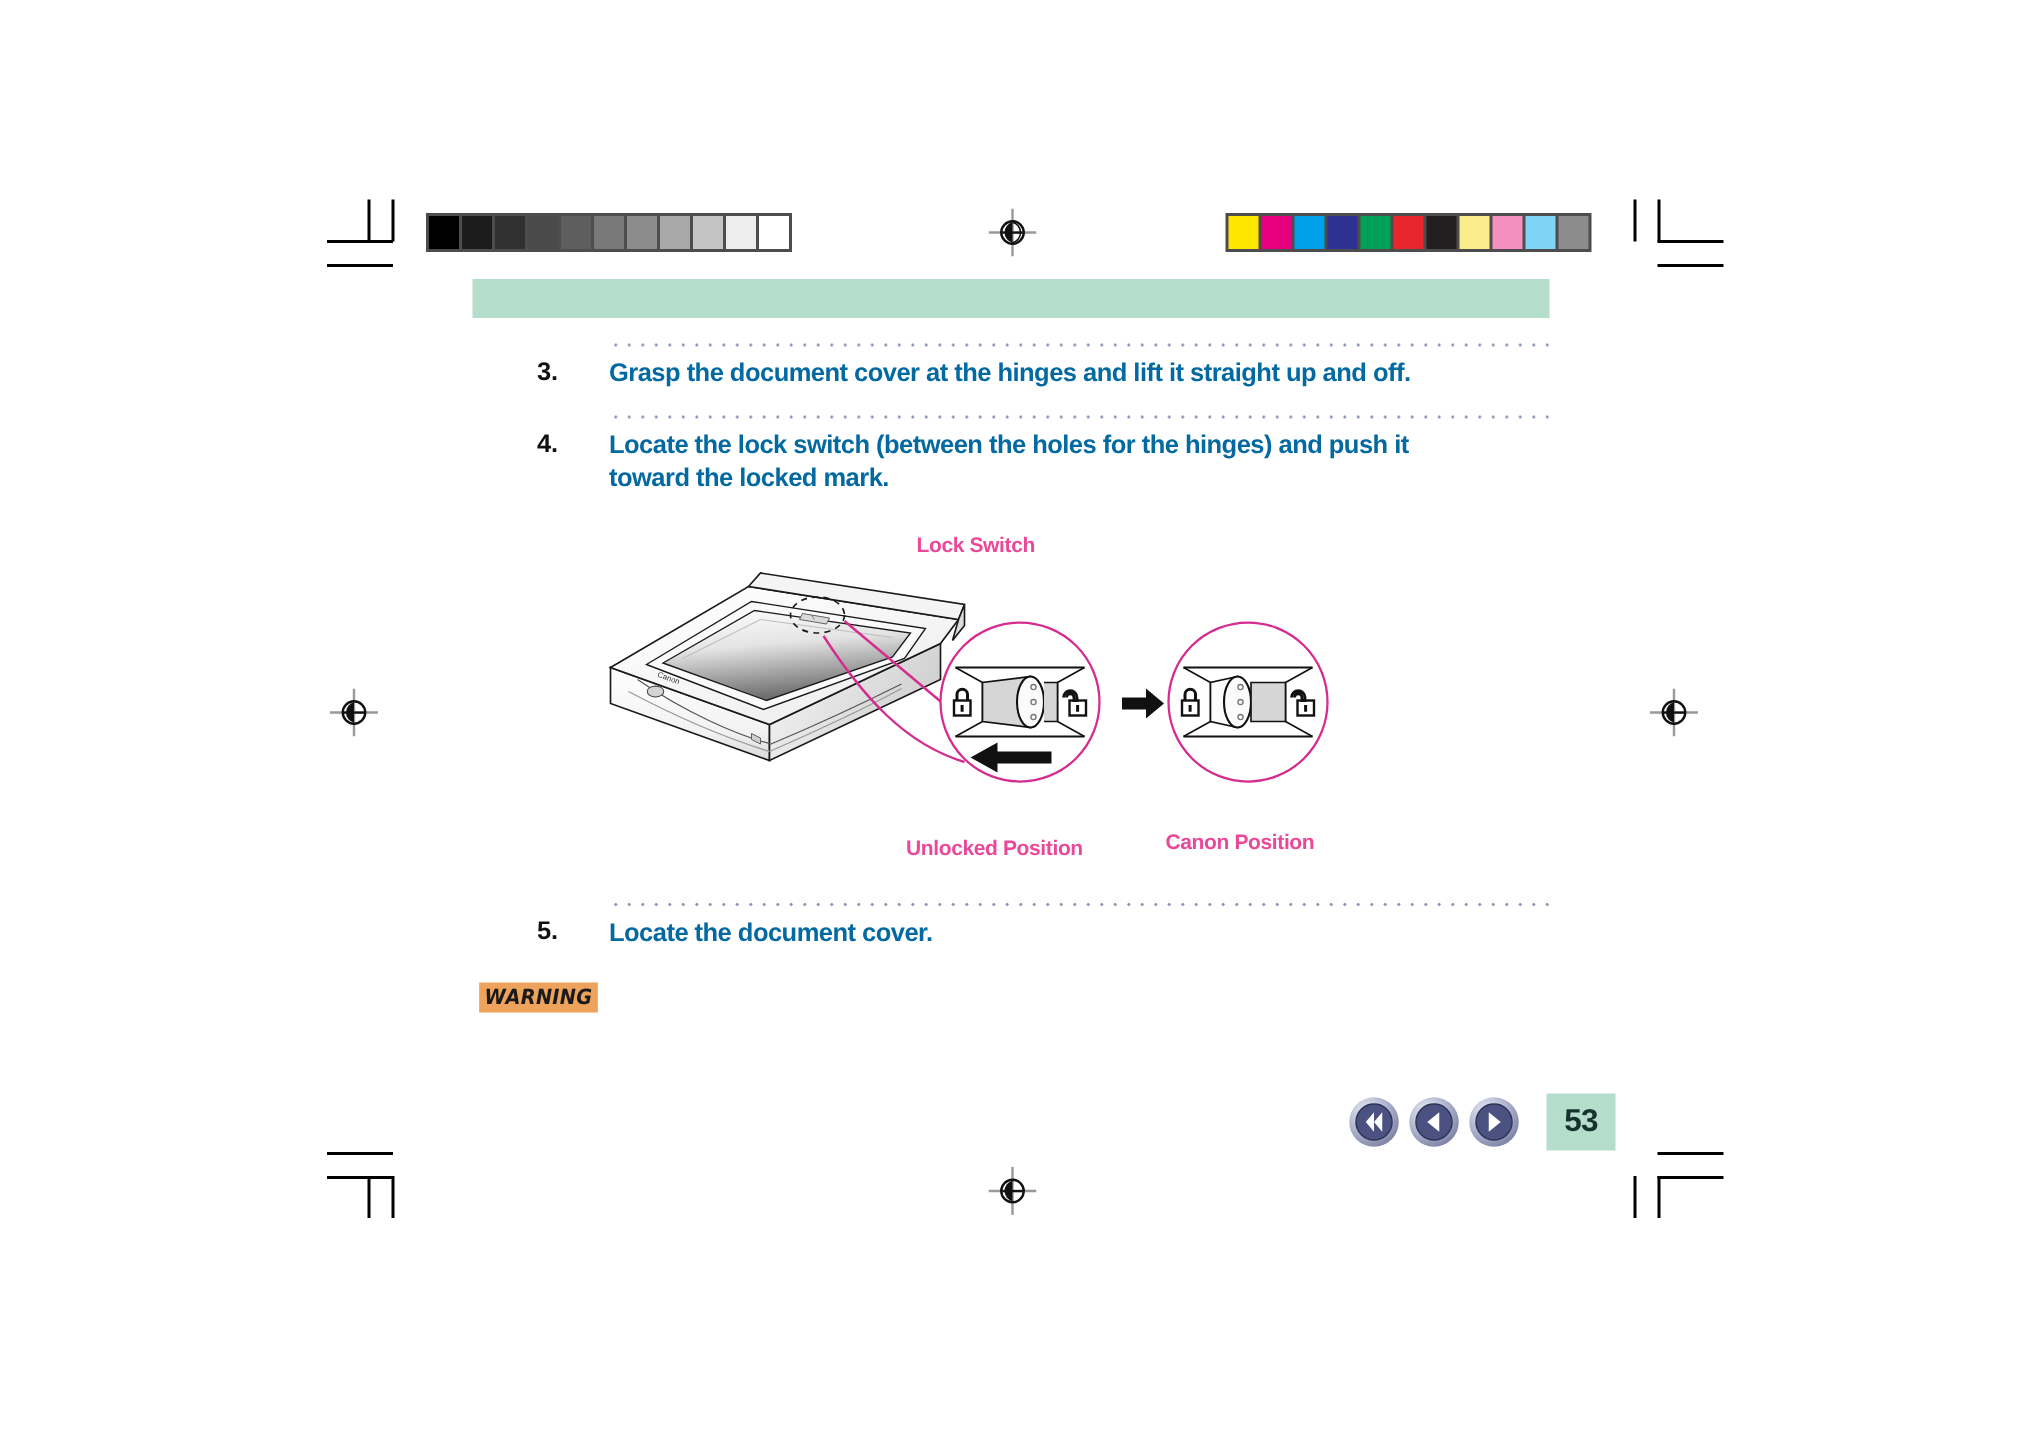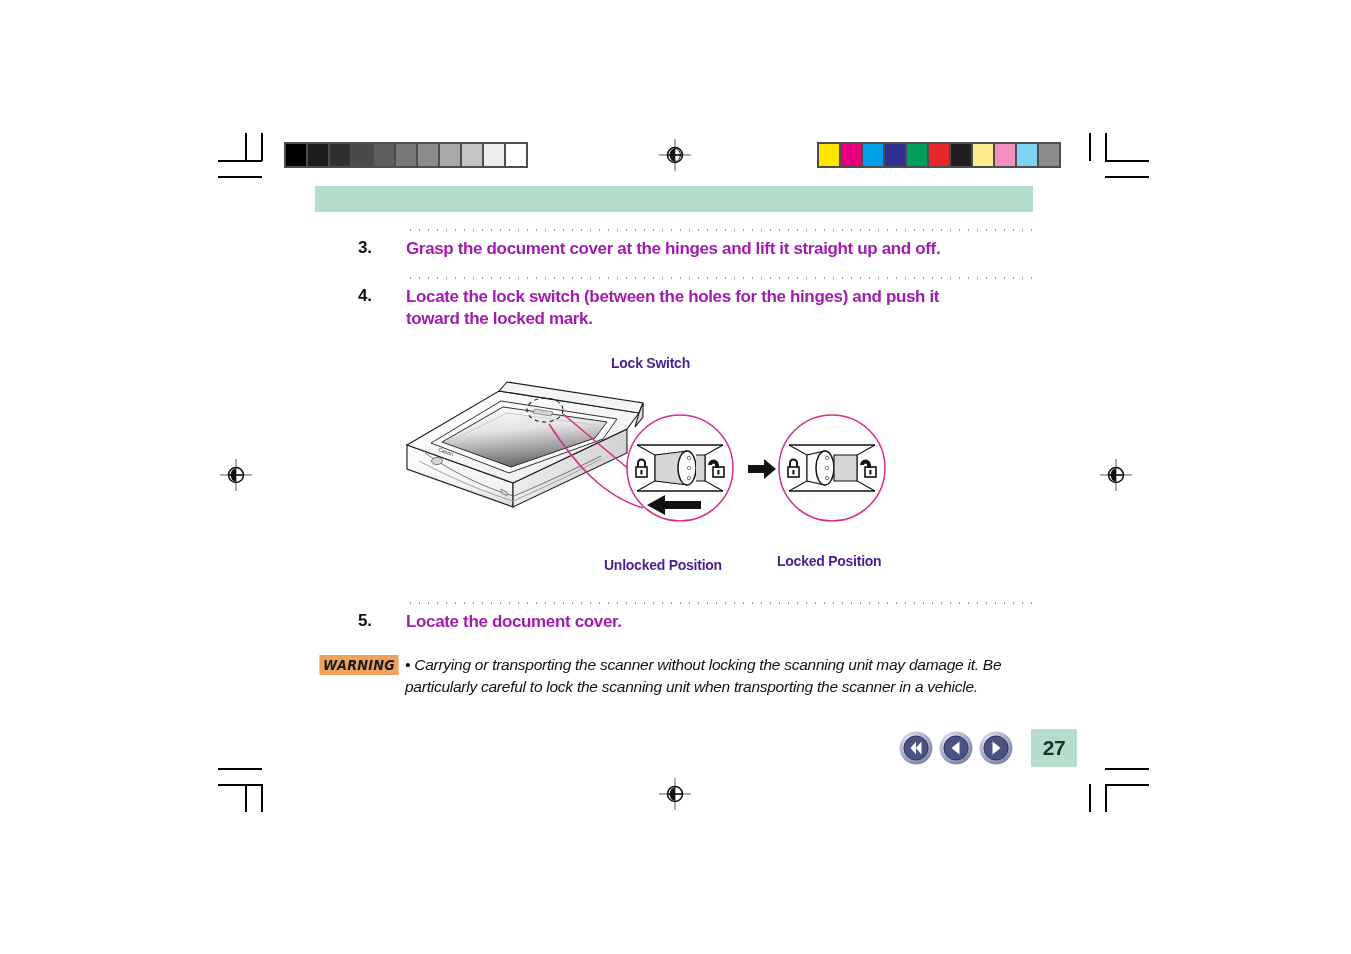--- a/index.html
+++ b/index.html
@@ -68,21 +68,21 @@
     font-size: 17px;
     font-weight: bold;
     color: #111;
     letter-spacing: -0.2px;
   }
   .step .body {
     position: absolute;
     left: 48px; top: 0;
     font-size: 17px;
     font-weight: bold;
-    color: #a21caf;
+    color: #0369a1;
     line-height: 1.32;
     letter-spacing: -0.35px;
     white-space: pre-line;
   }
 
   
   .warn-badge {
     position: absolute;
     left: 316px; top: 655px;
     width: 86px; height: 20px;
@@ -110,21 +110,21 @@
   }
   .warn-body .bullet { margin-right: 4px; }
 
   
   .figure { position: absolute; left: 395px; top: 345px; width: 560px; height: 245px; }
 
   .fig-label {
     position: absolute;
     font-size: 14px;
     font-weight: bold;
-    color: #4c1d95;
+    color: #ec4899;
     letter-spacing: -0.25px;
     white-space: nowrap;
   }
 
   
   .navbtn {
     position: absolute;
     width: 34px; height: 34px;
     border-radius: 50%;
     cursor: pointer;
@@ -249,21 +249,21 @@
   <div class="step" style="left:358px; top:611px; width:690px;">
     <div class="num">5.</div>
     <div class="body">Locate the document cover.</div>
   </div>
 
   <div class="figure">
 
     <div class="fig-label" style="left:216px; top:10px;">Lock Switch</div>
 
     <div class="fig-label" style="left:209px; top:212px;">Unlocked Position</div>
-    <div class="fig-label" style="left:382px; top:208px;">Locked Position</div>
+    <div class="fig-label" style="left:382px; top:208px;">Canon Position</div>
 
     <svg style="position:absolute; left:0px; top:12px;" width="260" height="165" viewBox="0 0 260 165">
       <defs>
         <linearGradient id="glassGrad" x1="0" y1="0" x2="0.25" y2="1">
           <stop offset="0%" stop-color="#ffffff"></stop>
           <stop offset="45%" stop-color="#e4e4e4"></stop>
           <stop offset="100%" stop-color="#6f6f6f"></stop>
         </linearGradient>
         <linearGradient id="frontGrad" x1="0" y1="0" x2="0" y2="1">
           <stop offset="0%" stop-color="#ffffff"></stop>
@@ -376,23 +376,20 @@
       <g>
         <path d="M84,52 a4.5,4.5 0 0 1 9,0 v2 h-2 v-2 a2.5,2.5 0 0 0 -5,0" fill="none" stroke="#111" stroke-width="1.9"></path>
         <rect x="88" y="54" width="11" height="10" fill="none" stroke="#111" stroke-width="1.6"></rect>
         <rect x="92.4" y="57" width="2" height="4.5" fill="#111"></rect>
       </g>
     </svg>
 
   </div>
 
   <div class="warn-badge">WARNING</div>
-  <div class="warn-body">
-    <span class="bullet">•</span><span>Carrying or transporting the scanner without locking the scanning unit may damage it. Be particularly careful to lock the scanning unit when transporting the scanner in a vehicle.</span>
-  </div>
 
   <svg class="navbtn" style="left:899px; top:731px;" viewBox="0 0 34 34">
     <defs>
       <radialGradient id="nb1" cx="0.35" cy="0.3" r="0.85">
         <stop offset="0%" stop-color="#eceef6"></stop>
         <stop offset="55%" stop-color="#a9aecb"></stop>
         <stop offset="100%" stop-color="#6d7396"></stop>
       </radialGradient>
     </defs>
     <circle cx="17" cy="17" r="16.5" fill="url(#nb1)"></circle>
@@ -429,15 +426,15 @@
       </radialGradient>
     </defs>
     <circle cx="17" cy="17" r="16.5" fill="url(#nb3)"></circle>
     <circle cx="17" cy="17" r="12" fill="#4b5180"></circle>
     <circle cx="17" cy="17" r="12" fill="none" stroke="#2f3459" stroke-width="1"></circle>
     <g fill="#ffffff">
       <path d="M13.5 10.5 L21.5 17 L13.5 23.5 Z"></path>
     </g>
   </svg>
 
-  <div class="pagebox">27</div>
+  <div class="pagebox">53</div>
 
 </div>
 
 </body></html>

